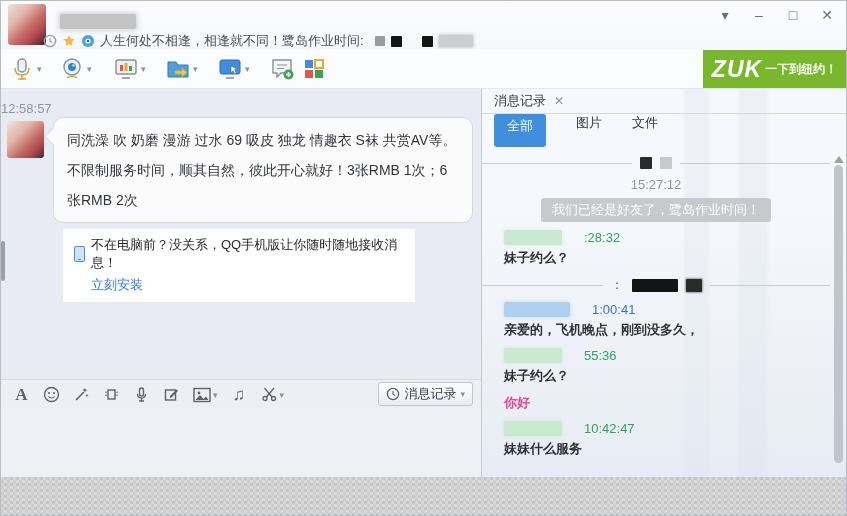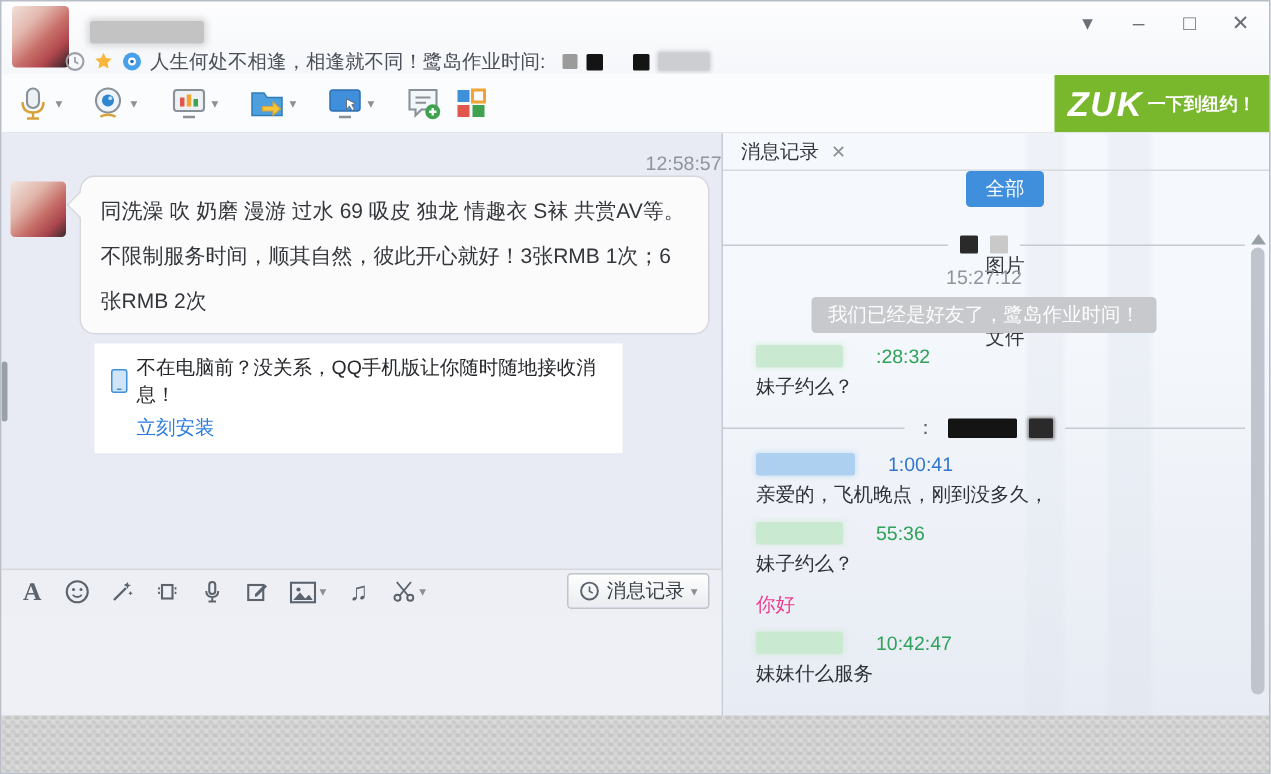--- a/index.html
+++ b/index.html
@@ -26,21 +26,21 @@
   .tool-group { position:absolute; top:0; height:40px; display:flex; align-items:center; gap:2px; }
   .caret { font-size:9px; color:#8a9098; }
   .tb-svg { width:26px; height:26px; }
   .banner { position:absolute; right:0; top:1px; width:143px; height:38px; background:#79b72c; color:#fff;
     display:flex; align-items:center; justify-content:center; gap:3px; }
   .banner .brand { font-weight:800; font-size:23px; letter-spacing:1px; font-style:italic; }
   .banner .slogan { font-weight:700; font-size:12px; }
 
   
   .chat { position:absolute; top:88px; left:0; width:481px; bottom:38px; background:#e8ebf3; border-right:1px solid #c6cad3; }
-  .ts-center { text-align:right; color:#8f959f; font-size:13px; }
+  .ts-center { text-align:left; color:#8f959f; font-size:13px; }
   .ts1 { position:absolute; top:12px; left:0; right:0; }
   .msg-row { position:absolute; top:28px; left:6px; right:8px; }
   .mini-avatar { position:absolute; left:0; top:4px; width:37px; height:37px; border-radius:3px;
     background:linear-gradient(135deg,#f2e4de 0%,#e0b4a8 35%,#c76e68 60%,#a8454c 80%,#3a2a2e 100%); }
   .bubble { margin-left:46px; background:#fbfbfc; border:1px solid #d6d8de; border-radius:10px; padding:7px 13px;
     font-size:14px; line-height:30px; color:#33363b; position:relative; }
   .bubble:before { content:""; position:absolute; left:-7px; top:12px; width:12px; height:12px; background:#fbfbfc;
     border-left:1px solid #d6d8de; border-bottom:1px solid #d6d8de; transform:rotate(45deg); }
   .ts2 { position:absolute; top:124px; left:0; right:0; }
   .notice { position:absolute; top:140px; left:62px; width:352px; background:#ffffff; padding:7px 11px 8px; font-size:13px; color:#26282b; }
@@ -60,37 +60,37 @@
     padding:0 7px; font-size:13px; color:#3a3f45; background:linear-gradient(#fefefe,#e9ecf0); border:1px solid #bfc4cc; border-radius:3px; cursor:pointer; }
 
   
   .panel { position:absolute; top:88px; left:481px; right:0; bottom:38px; background:linear-gradient(#f3f6fa,#e9edf4); overflow:hidden; }
   .skyline { position:absolute; inset:0; background:
     linear-gradient(90deg, transparent 55%, #dfe5ee55 56%, #dfe5ee55 62%, transparent 63%, transparent 70%, #dce2ec55 71%, #dce2ec55 78%, transparent 79%),
     linear-gradient(#f5f8fc 30%, #e7ebf3); pointer-events:none; }
   .panel-tabrow { position:relative; height:25px; border-bottom:1px solid #d5d9e0; display:flex; align-items:center; padding-left:12px; gap:8px; }
   .panel-tab { font-size:13px; color:#33363b; }
   .tab-close { color:#8a9098; font-size:12px; cursor:pointer; }
-  .filter-row { position:relative; height:33px; display:flex; align-items:center; padding-left:12px; gap:30px;flex-direction:column; }
+  .filter-row { position:relative; height:33px; display:flex; padding-left:12px; gap:30px; }
   .filter-active { background:#3f8fdd; color:#fff; font-size:13px; padding:3px 13px; border-radius:3px; cursor:pointer; }
   .filter { font-size:13px; color:#33363b; cursor:pointer; }
   .hist-list { position:absolute; top:62px; left:0; right:16px; bottom:0; font-size:13px; }
   .sep { display:flex; align-items:center; margin:6px 0 8px; gap:8px; }
   .sep .line { flex:1; height:1px; background:#c6cad2; }
   .sep .mid { display:flex; align-items:center; gap:8px; color:#5c636d; }
   .time-center { text-align:center; color:#8f959f; margin:4px 0 6px; }
   .system-pill-wrap { text-align:center; margin:2px 0 8px; }
   .system-pill { display:inline-block; background:#c7c9cc; color:#fdfdfd; padding:3px 11px; border-radius:3px; }
   .msg-head { display:flex; align-items:center; gap:22px; margin:7px 0 4px 22px; }
   .nc { height:15px; border-radius:2px; }
   .nc-green { width:58px; background:#c9e9d0; box-shadow:0 0 3px 1px #c9e9d066; }
   .nc-blue { width:66px; background:#aed0f0; box-shadow:0 0 3px 1px #aed0f066; }
   .t-green { color:#2fa35a; }
   .t-blue { color:#3277cd; }
-  .msg-text { margin:0 0 9px 22px; color:#2e3237; }
+  .msg-text { margin:0 0 9px 22px; color:#2e3237;font-weight:bold; }
   .txt-pink { color:#ee3f8f; }
   .vscroll { position:absolute; right:2px; top:62px; bottom:4px; width:11px; }
   .vs-arrow { width:0; height:0; border:5px solid transparent; border-bottom:7px solid #9aa0a8; margin:0 auto; }
   .vs-thumb { position:absolute; top:14px; bottom:10px; left:1px; width:9px; background:#c0c4cc; border-radius:5px; }
 
   
   .mosaic { position:absolute; left:0; right:0; bottom:0; height:38px;
     background:conic-gradient(#c6c6c6 25%, #dadada 0 50%, #cccccc 0 75%, #d6d6d6 0);
     background-size:6px 6px; }
 

